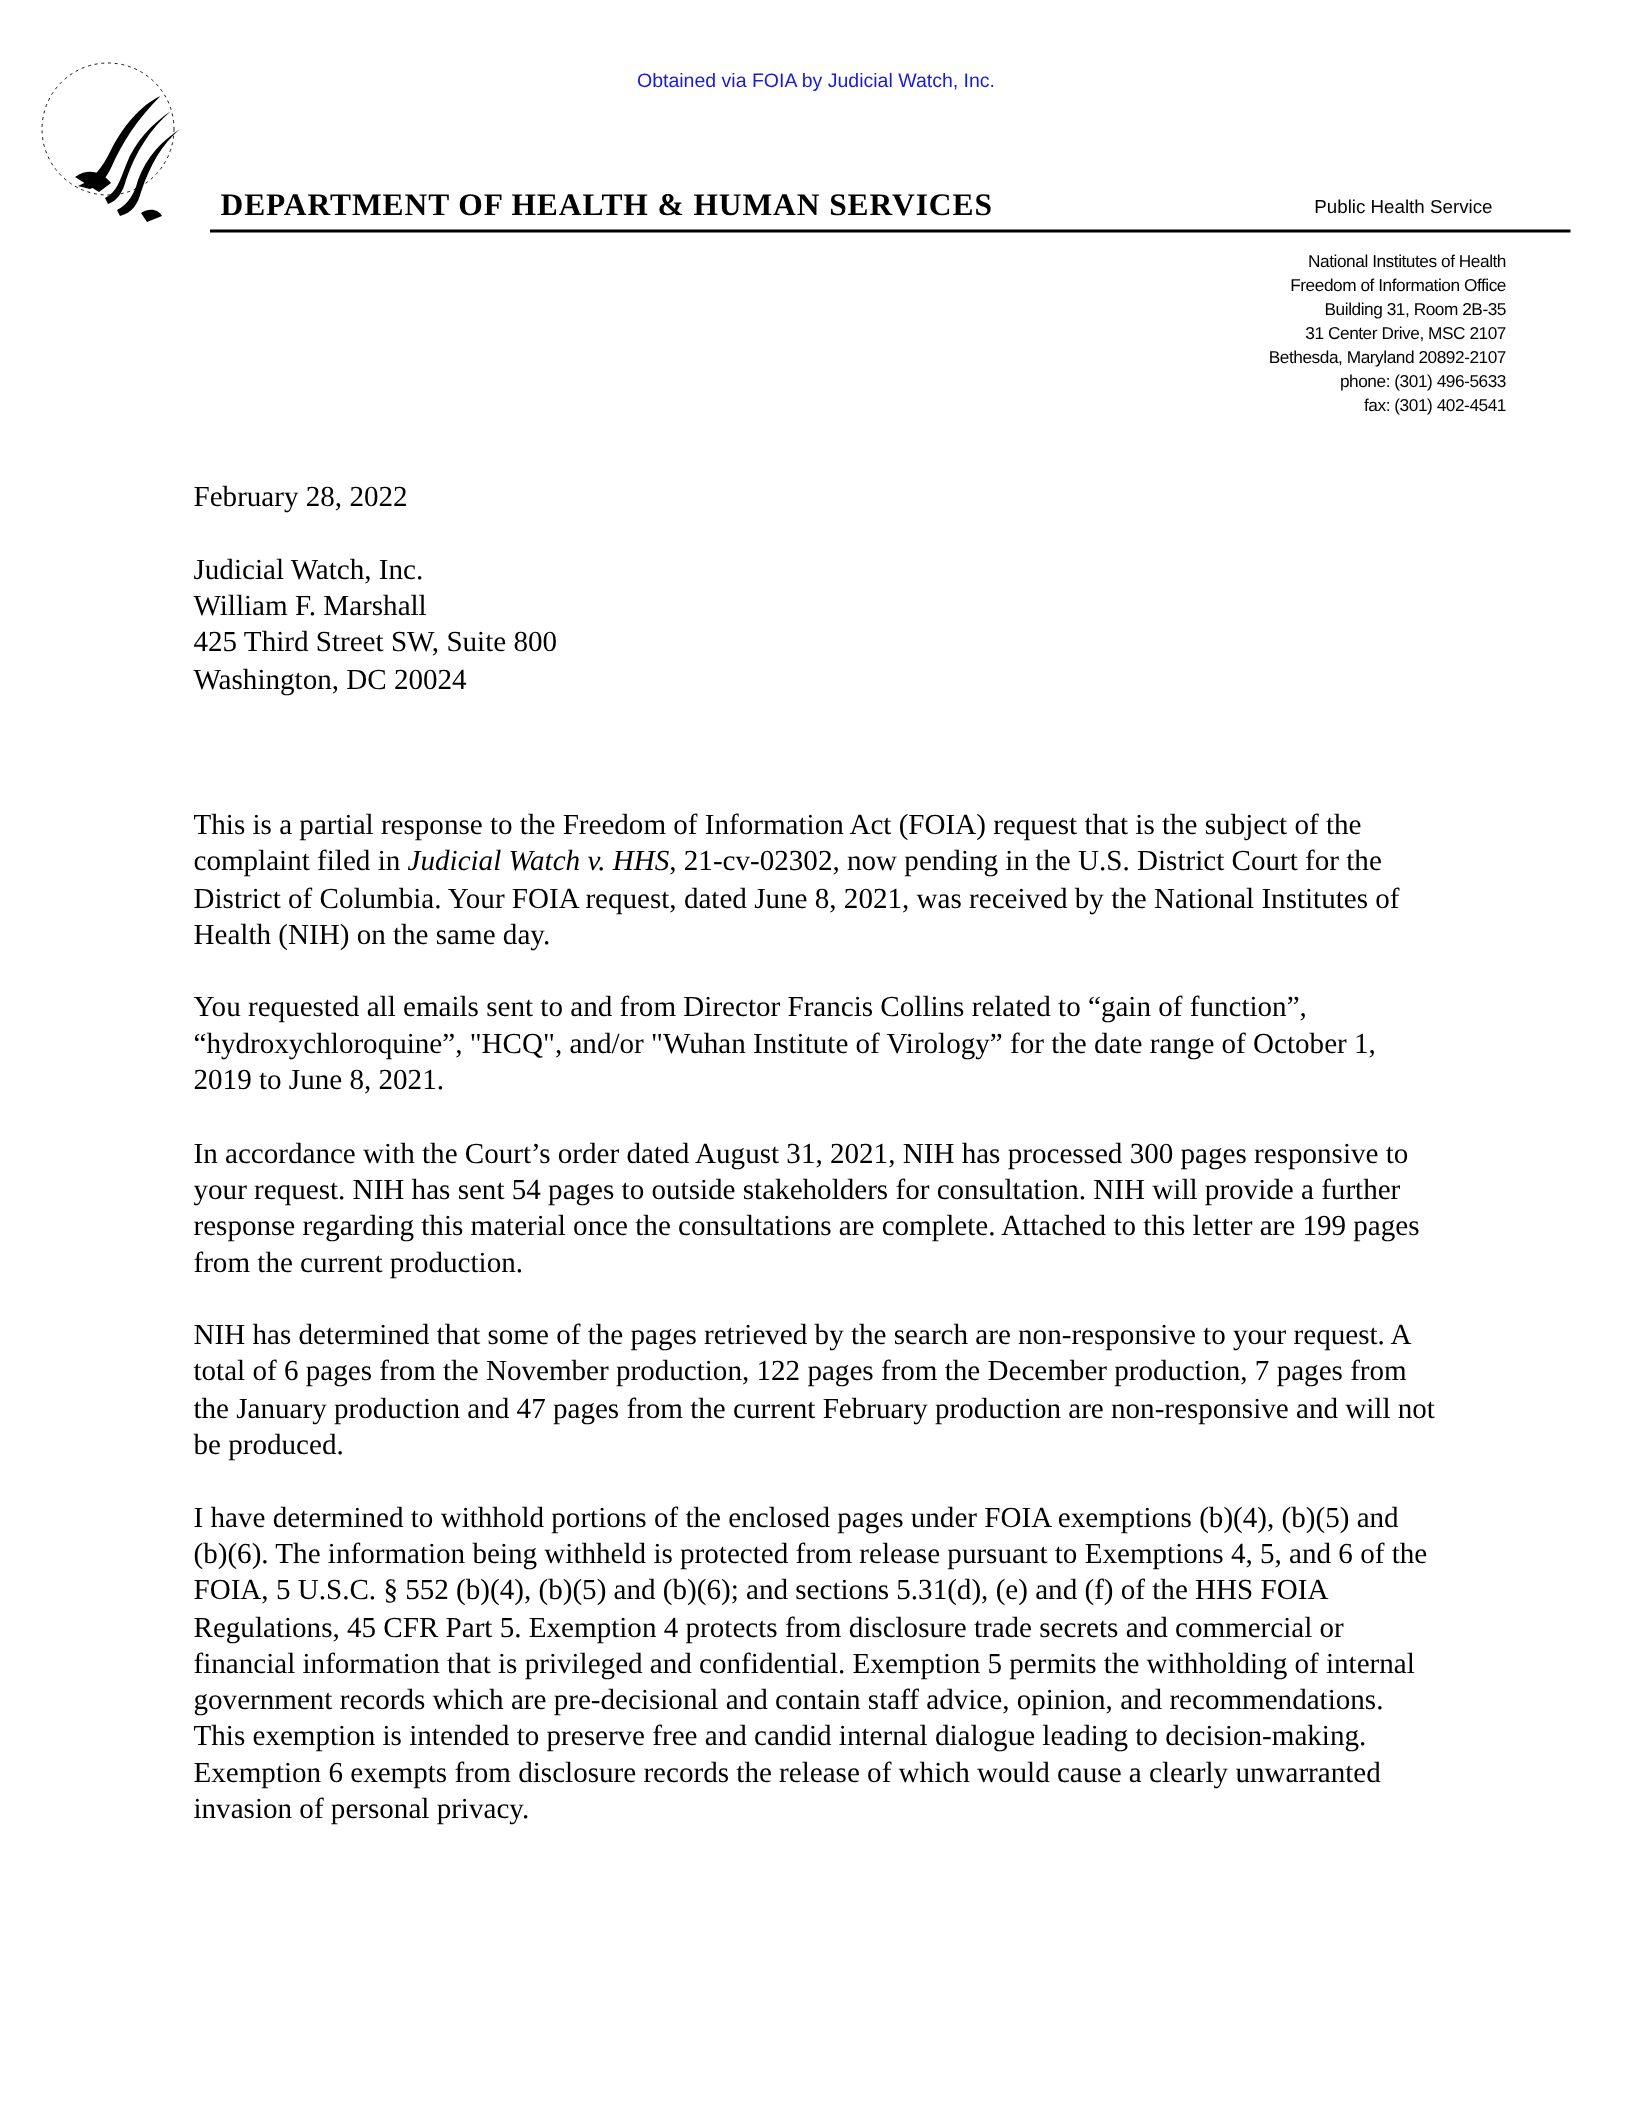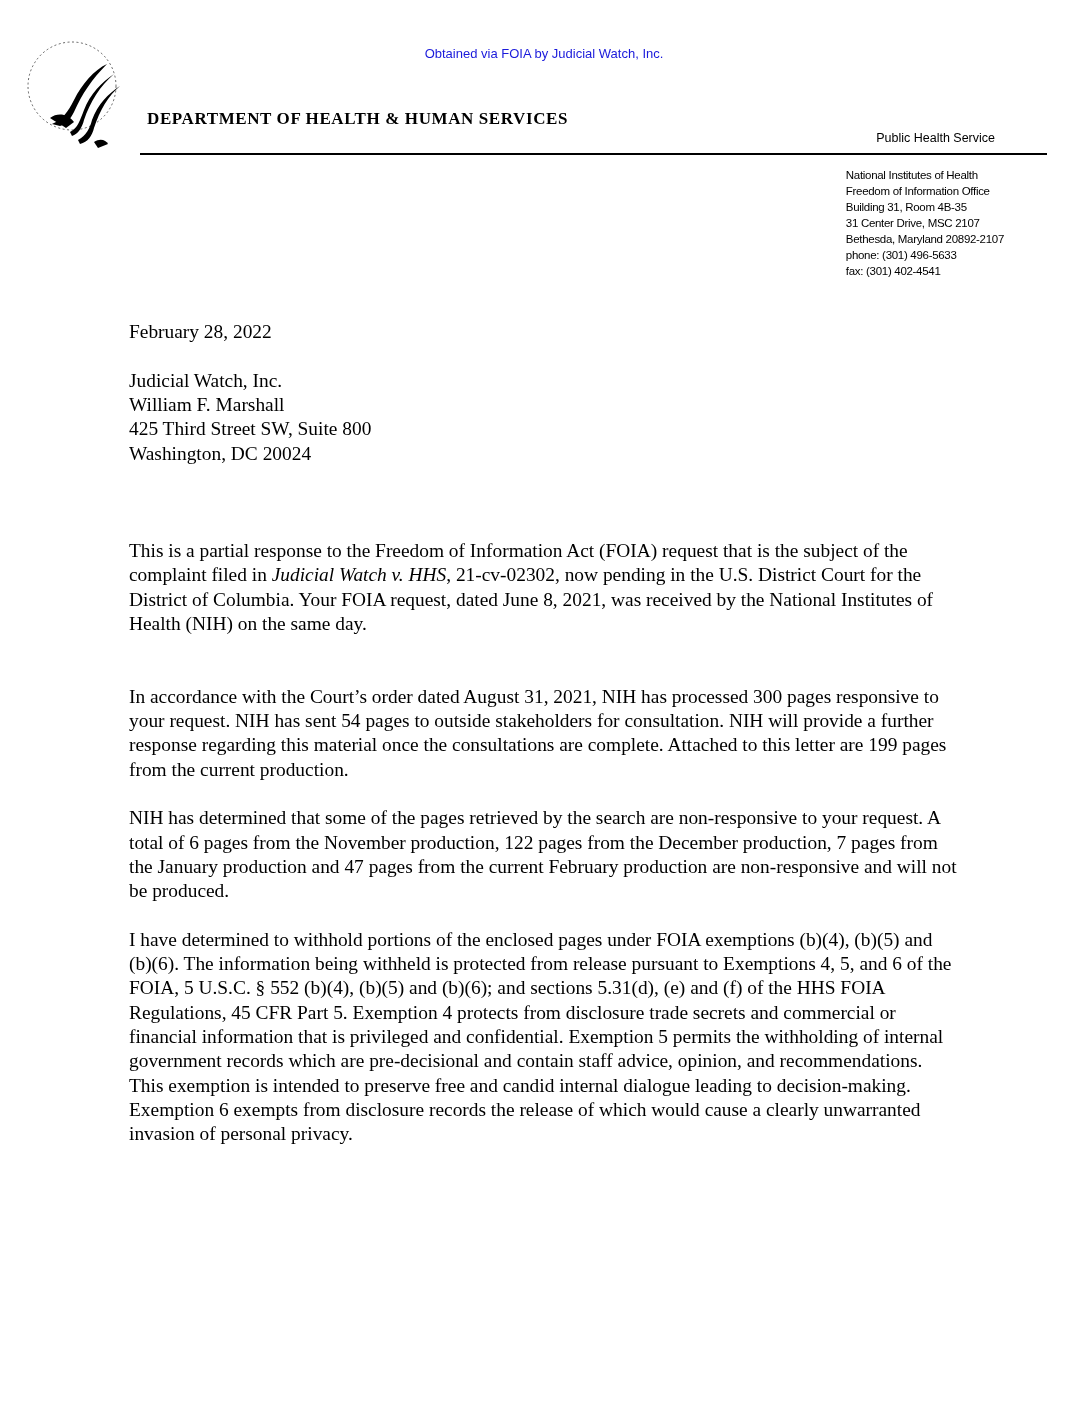--- a/index.html
+++ b/index.html
@@ -1,22 +1,22 @@
 <!DOCTYPE html>
 <html><head>
 <meta charset="utf-8">
 <style>
   html, body { margin: 0; padding: 0; background: #ffffff; }
   body { width: 1088px; height: 1408px; position: relative; overflow: hidden; font-family: "Liberation Serif", serif; color: #000; }
   .watermark { position: absolute; top: 46px; left: 0; width: 1088px; text-align: center; font-family: "Liberation Sans", sans-serif; font-size: 13px; color: #1a1adb; }
   .seal { position: absolute; left: 22px; top: 24px; width: 100px; height: 135px; }
-  .dept { position: absolute; left: 147px; top: 109px; font-family: "Liberation Serif", serif; font-weight: bold; font-size: 17px; letter-spacing: 0.6px; }
+  .dept { position: absolute; left: 147px; top: 124px; font-family: "Liberation Serif", serif; font-weight: bold; font-size: 21px; letter-spacing: 0.6px; }
   .phs { position: absolute; right: 93px; top: 131px; font-family: "Liberation Sans", sans-serif; font-size: 12.5px; }
   .rule { position: absolute; left: 140px; top: 153px; width: 907px; height: 2px; background: #000; }
-  .address { position: absolute; right: 84px; top: 167px; font-family: "Liberation Sans", sans-serif; font-size: 11.5px; line-height: 16px; letter-spacing: -0.3px; }
+  .address { position: absolute; right: 84px; top: 167px; text-align: right; font-family: "Liberation Sans", sans-serif; font-size: 11.5px; line-height: 16px; letter-spacing: -0.3px; }
   .content { position: absolute; left: 129px; top: 296px; width: 830px; font-size: 19.4px; line-height: 24.3px; }
   .content p { margin: 0; }
   .gap { height: 24.3px; }
   a.email { color: #1f5fb0; text-decoration: underline; }
   .it { font-style: italic; }
 </style>
 </head>
 <body>
 
 <div class="watermark">Obtained via FOIA by Judicial Watch, Inc.</div>
@@ -30,39 +30,40 @@
   <path d="M72 118 C78 114, 84 116, 86 120 L76 124 Z" fill="#000"></path>
 </svg>
 
 <div class="dept">DEPARTMENT OF HEALTH &amp; HUMAN SERVICES</div>
 <div class="phs">Public Health Service</div>
 <div class="rule"></div>
 
 <div class="address">
   <div>National Institutes of Health</div>
   <div>Freedom of Information Office</div>
-  <div>Building 31, Room 4B-35</div>
+  <div>Building 31, Room 2B-35</div>
   <div>31 Center Drive, MSC 2107</div>
   <div>Bethesda, Maryland 20892-2107</div>
   <div>phone: (301) 496-5633</div>
   <div>fax: (301) 402-4541</div>
 </div>
 
 <div class="content">
   <div class="gap"></div>
   <p>February 28, 2022</p>
   <div class="gap"></div>
   <p>Judicial Watch, Inc.</p>
   <p>William F. Marshall</p>
   <p>425 Third Street SW, Suite 800</p>
   <p>Washington, DC 20024</p>
   <div class="gap"></div>
   <div class="gap"></div>
   <div class="gap"></div>
   <p><span>This is a partial response to the Freedom of Information Act (FOIA) request that is the subject of the complaint filed in </span><span class="it">Judicial Watch v. HHS</span><span>, 21-cv-02302, now pending in the U.S. District Court for the District of Columbia. Your FOIA request, dated June 8, 2021, was received by the National Institutes of Health (NIH) on the same day.</span></p>
   <div class="gap"></div>
+  <p>You requested all emails sent to and from Director Francis Collins related to “gain of function”, “hydroxychloroquine”, "HCQ", and/or "Wuhan Institute of Virology” for the date range of October 1, 2019 to June 8, 2021.</p>
   <div class="gap"></div>
   <p>In accordance with the Court’s order dated August 31, 2021, NIH has processed 300 pages responsive to your request.  NIH has sent 54 pages to outside stakeholders for consultation.  NIH will provide a further response regarding this material once the consultations are complete. Attached to this letter are 199 pages from the current production.</p>
   <div class="gap"></div>
   <p>NIH has determined that some of the pages retrieved by the search are non-responsive to your request.  A total of 6 pages from the November production, 122 pages from the December production, 7 pages from the January production and 47 pages from the current February production are non-responsive and will not be produced.</p>
   <div class="gap"></div>
   <p>I have determined to withhold portions of the enclosed pages under FOIA exemptions (b)(4), (b)(5) and (b)(6). The information being withheld is protected from release pursuant to Exemptions 4, 5, and 6 of the FOIA, 5 U.S.C. § 552 (b)(4), (b)(5) and (b)(6); and sections 5.31(d), (e) and (f) of the HHS FOIA Regulations, 45 CFR Part 5.  Exemption 4 protects from disclosure trade secrets and commercial or financial information that is privileged and confidential.  Exemption 5 permits the withholding of internal government records which are pre-decisional and contain staff advice, opinion, and recommendations. This exemption is intended to preserve free and candid internal dialogue leading to decision-making.  Exemption 6 exempts from disclosure records the release of which would cause a clearly unwarranted invasion of personal privacy.</p>
 </div>
 
 </body></html>

